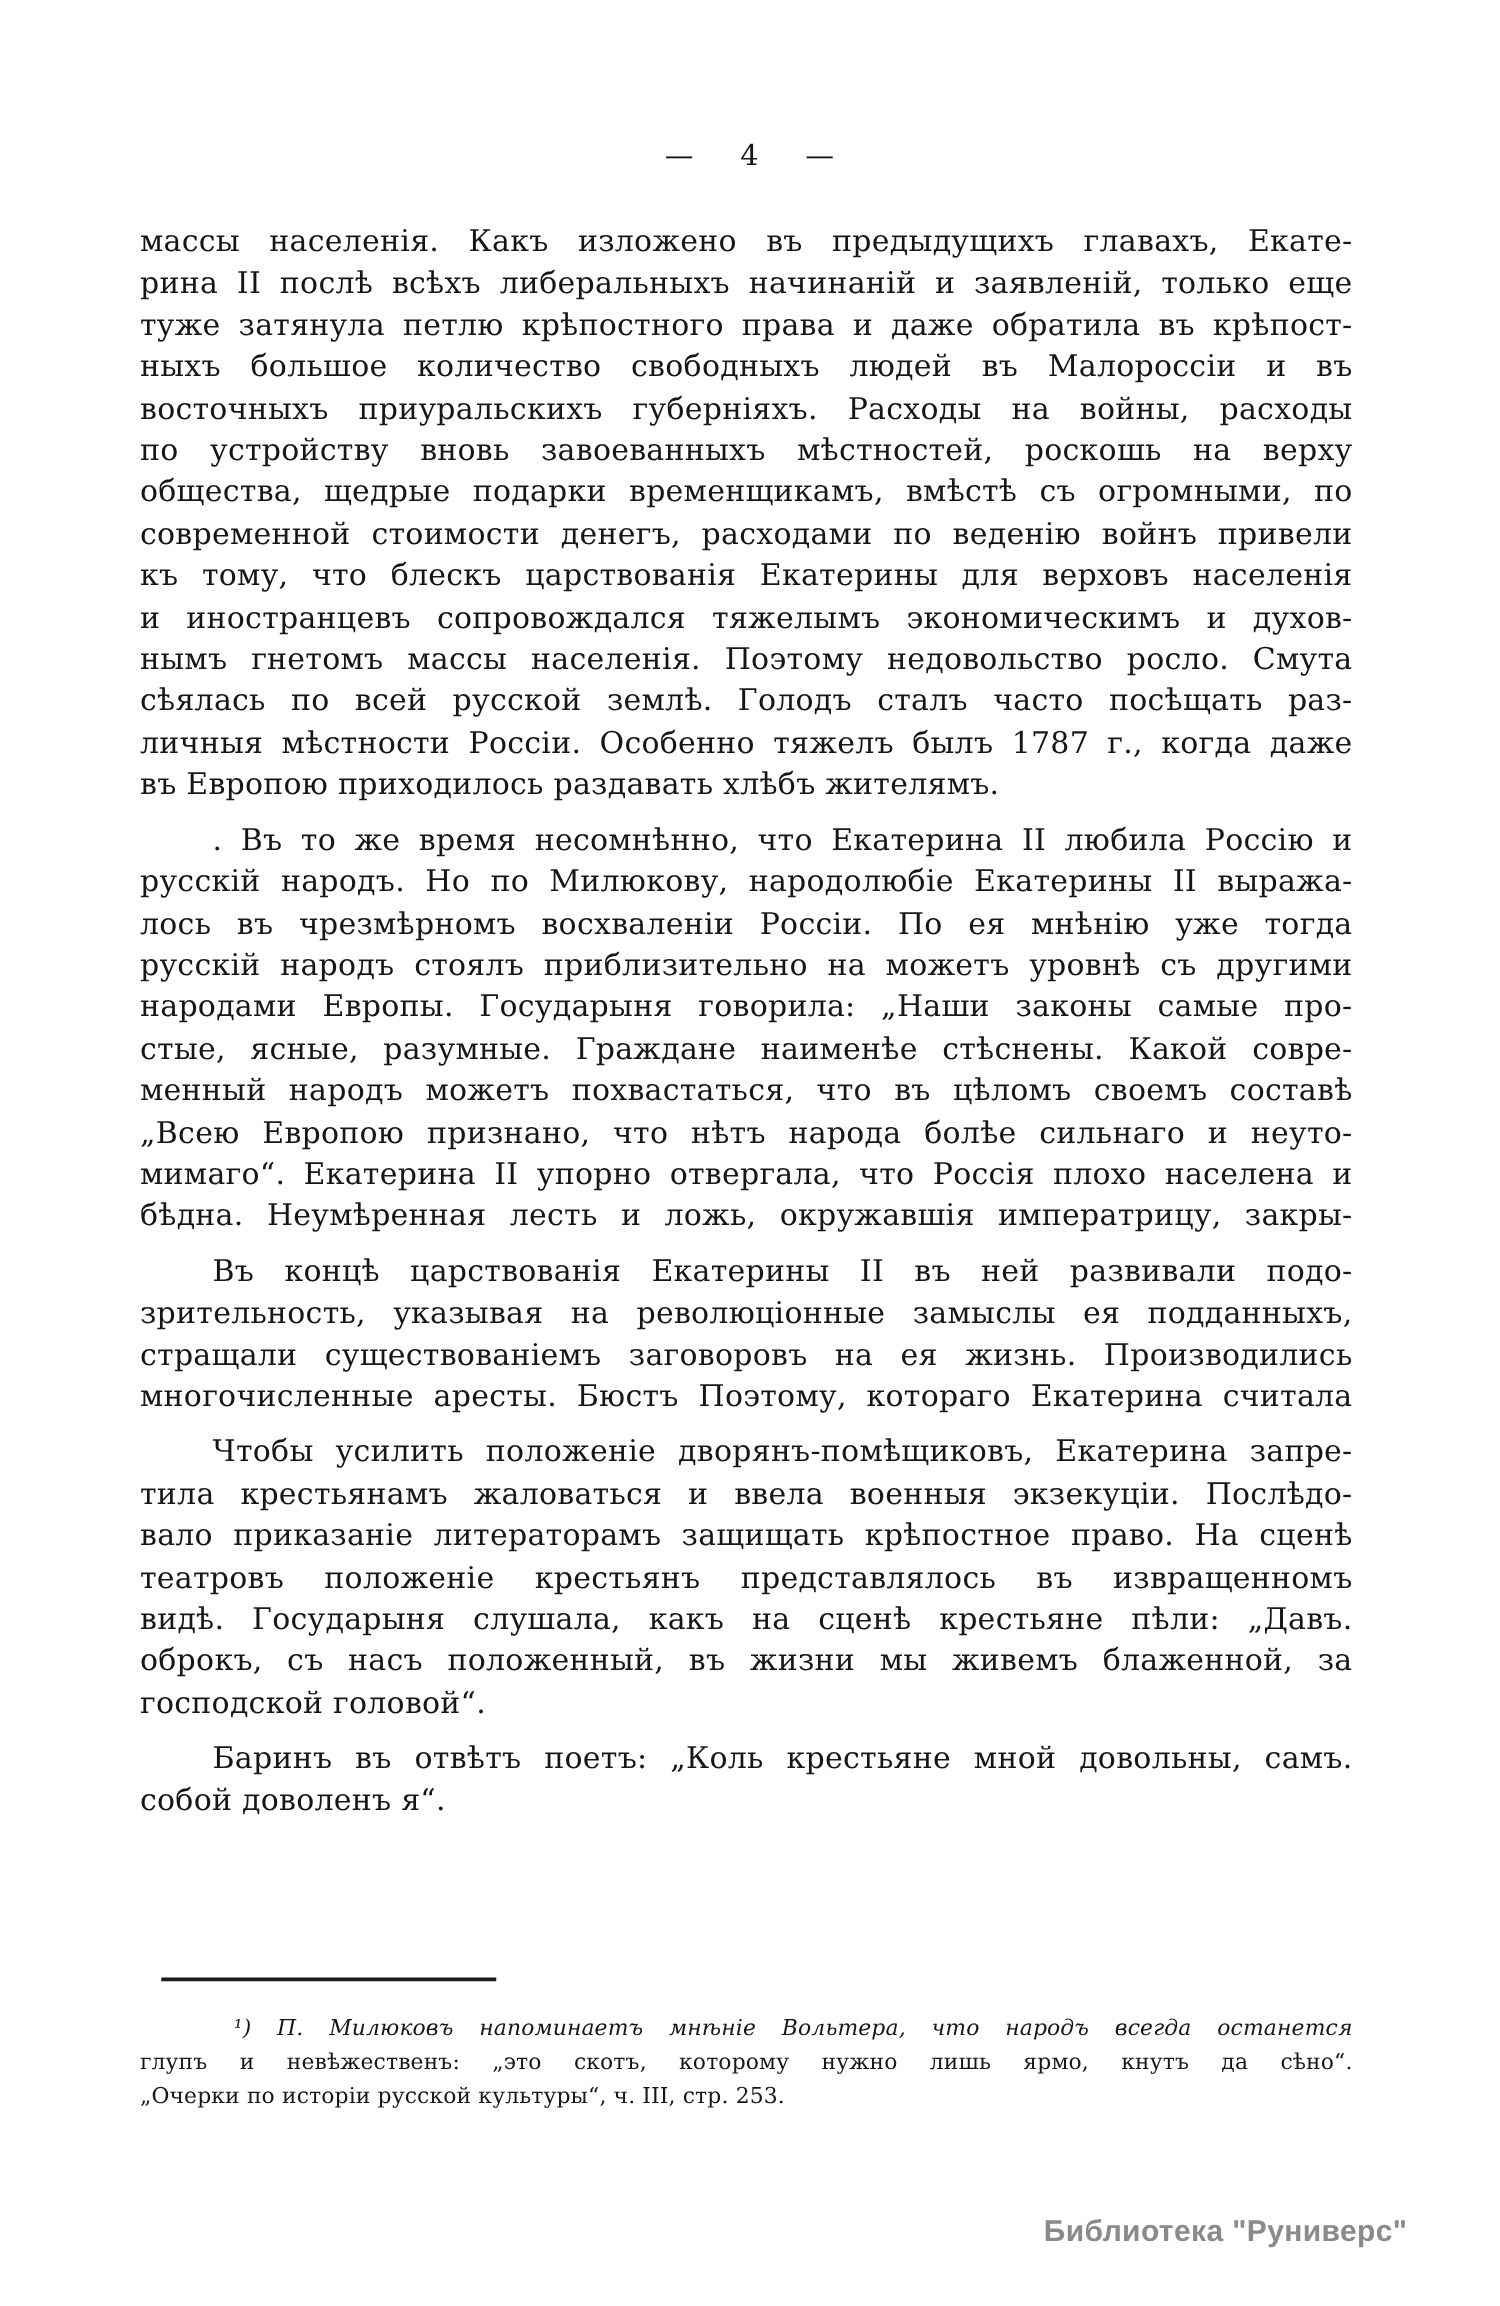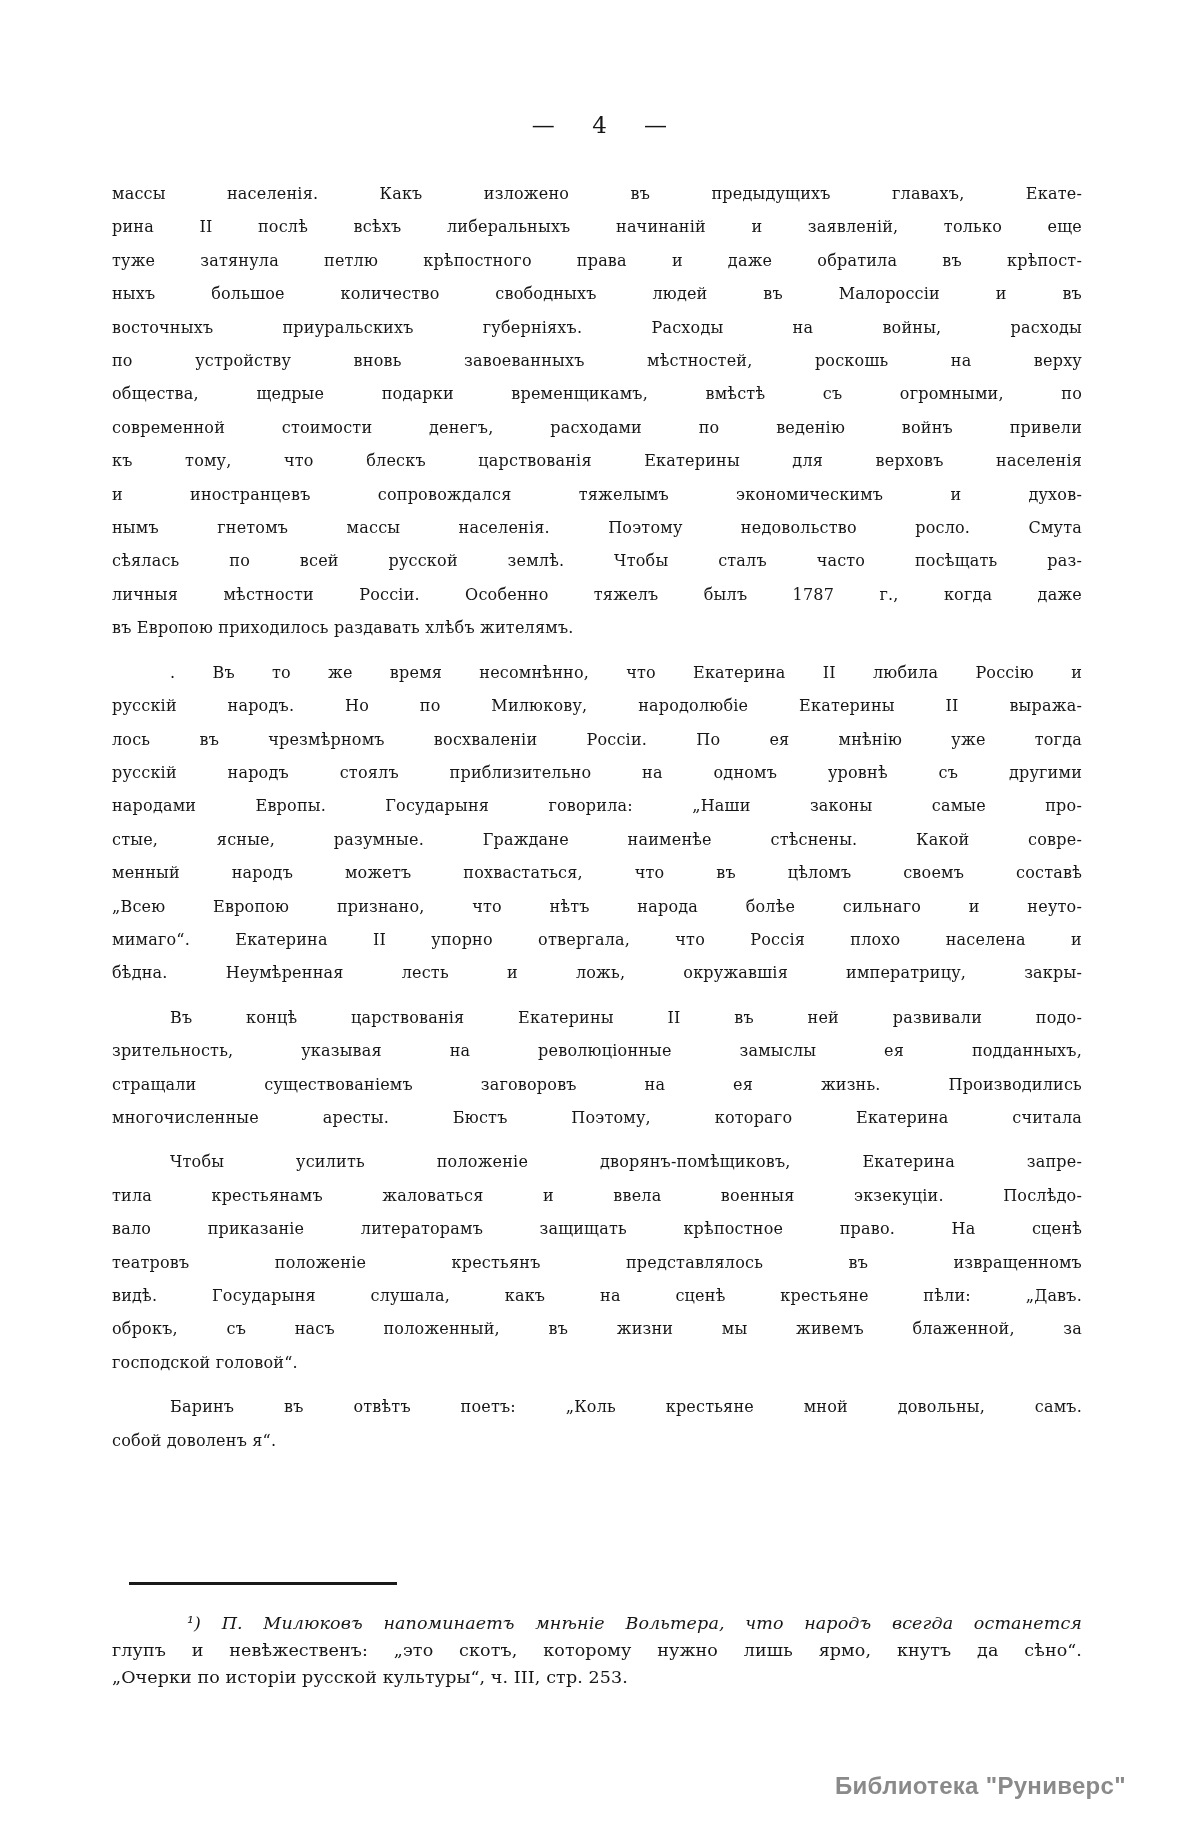--- a/index.html
+++ b/index.html
@@ -23,21 +23,21 @@
     letter-spacing: 1px;
   }
   .body-text {
     position: absolute;
     left: 112px;
     top: 177px;
     width: 970px;
   }
   .para { margin: 0 0 11px 0; }
   .line {
-    font-size: 16px;
+    font-size: 24px;
     line-height: 33.4px;
     letter-spacing: 0.2px;
     text-align: justify;
     text-align-last: justify;
   }
   .line.last { text-align-last: left; }
   .para.indent .line:first-child { text-indent: 58px; }
   .footnote-sep {
     position: absolute;
     left: 129px;
@@ -82,29 +82,29 @@
         <div class="line">рина II послѣ всѣхъ либеральныхъ начинаній и заявленій, только еще</div>
         <div class="line">туже затянула петлю крѣпостного права и даже обратила въ крѣпост-</div>
         <div class="line">ныхъ большое количество свободныхъ людей въ Малороссіи и въ</div>
         <div class="line">восточныхъ приуральскихъ губерніяхъ. Расходы на войны, расходы</div>
         <div class="line">по устройству вновь завоеванныхъ мѣстностей, роскошь на верху</div>
         <div class="line">общества, щедрые подарки временщикамъ, вмѣстѣ съ огромными, по</div>
         <div class="line">современной стоимости денегъ, расходами по веденію войнъ привели</div>
         <div class="line">къ тому, что блескъ царствованія Екатерины для верховъ населенія</div>
         <div class="line">и иностранцевъ сопровождался тяжелымъ экономическимъ и духов-</div>
         <div class="line">нымъ гнетомъ массы населенія. Поэтому недовольство росло. Смута</div>
-        <div class="line">сѣялась по всей русской землѣ. Чтобы сталъ часто посѣщать раз-</div>
+        <div class="line">сѣялась по всей русской землѣ. Голодъ сталъ часто посѣщать раз-</div>
         <div class="line">личныя мѣстности Россіи. Особенно тяжелъ былъ 1787 г., когда даже</div>
         <div class="line last">въ Европою приходилось раздавать хлѣбъ жителямъ.</div>
       </div>
     <div class="para indent">
         <div class="line">. Въ то же время несомнѣнно, что Екатерина II любила Россію и</div>
         <div class="line">русскій народъ. Но по Милюкову, народолюбіе Екатерины II выража-</div>
         <div class="line">лось въ чрезмѣрномъ восхваленіи Россіи. По ея мнѣнію уже тогда</div>
-        <div class="line">русскій народъ стоялъ приблизительно на одномъ уровнѣ съ другими</div>
+        <div class="line">русскій народъ стоялъ приблизительно на можетъ уровнѣ съ другими</div>
         <div class="line">народами Европы. Государыня говорила: „Наши законы самые про-</div>
         <div class="line">стые, ясные, разумные. Граждане наименѣе стѣснены. Какой совре-</div>
         <div class="line">менный народъ можетъ похвастаться, что въ цѣломъ своемъ составѣ</div>
         <div class="line">„Всею Европою признано, что нѣтъ народа болѣе сильнаго и неуто-</div>
         <div class="line">мимаго“. Екатерина II упорно отвергала, что Россія плохо населена и</div>
         <div class="line">бѣдна. Неумѣренная лесть и ложь, окружавшія императрицу, закры-</div>
       </div>
     <div class="para indent">
         <div class="line">Въ концѣ царствованія Екатерины II въ ней развивали подо-</div>
         <div class="line">зрительность, указывая на революціонные замыслы ея подданныхъ,</div>

